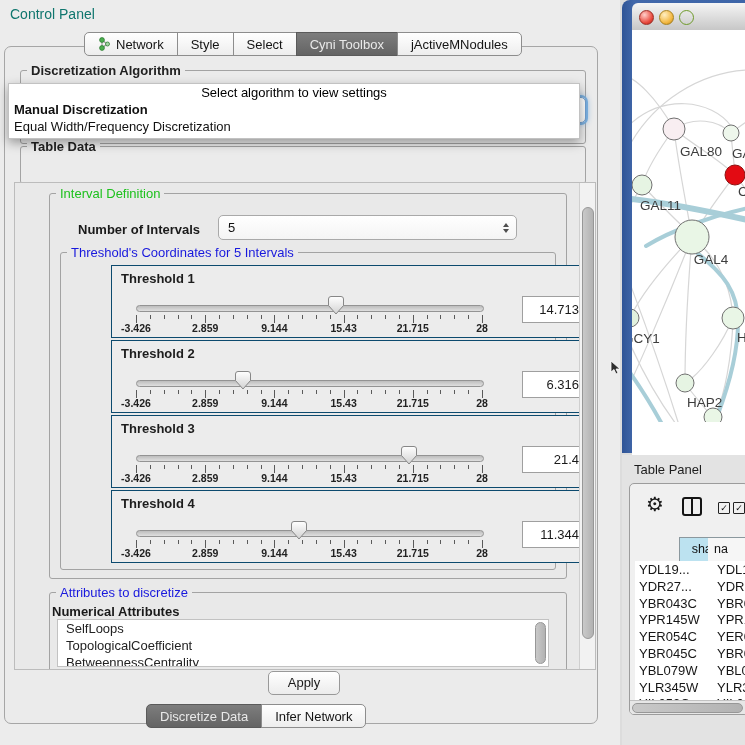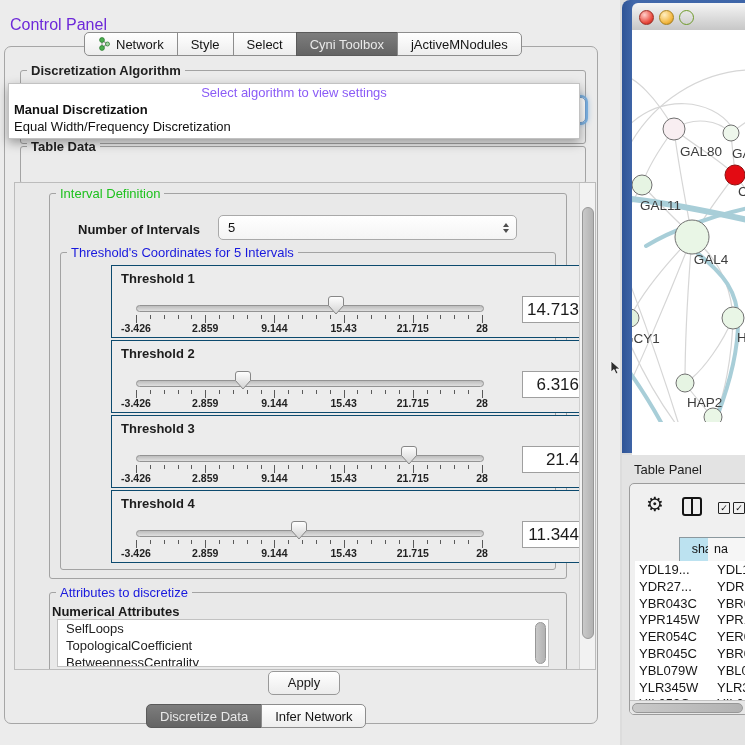--- a/index.html
+++ b/index.html
@@ -3,21 +3,21 @@
 <meta charset="utf-8">
 <style>
   html,body{margin:0;padding:0;background:#cfcfcf;}
   #stage{position:relative;width:745px;height:745px;overflow:hidden;
          font-family:"Liberation Sans","DejaVu Sans",sans-serif;font-size:13px;color:#1a1a1a;
          background:#dcdcdc;}
   .abs{position:absolute;}
 
   
   #cp{left:0;top:0;width:620px;height:745px;background:#ececec;}
-  #cp-title{left:10px;top:16px;font-size:16px;color:#6d28d9;}
+  #cp-title{left:10px;top:6px;font-size:14px;color:#0f766e;}
   #float-icon{left:702px;top:9px;width:9px;height:9px;border:2px solid #2b2b2b;border-radius:2px;}
   #close-icon{left:717px;top:4px;font-size:13px;font-weight:bold;color:#111;}
 
   .outer-panel{left:4px;top:46px;width:592px;height:676px;background:#ebebeb;
                border:1px solid #a6a6a6;border-radius:7px;}
 
   
   .tabbar{display:flex;height:24px;}
   #top-tabbar{left:84px;top:32px;}
   #bottom-tabbar{left:146px;top:704px;}
@@ -57,35 +57,35 @@
   
   .th-panel{position:absolute;left:50px;width:484px;height:71px;background:#ececec;border:1px solid #0c4a6e;}
   .th-title{position:absolute;left:9px;top:5px;font-weight:bold;color:#1d1d1d;}
   .th-track{position:absolute;left:24px;top:39px;width:346px;height:5px;border:1px solid #939393;
             border-radius:4px;background:linear-gradient(#bdbdbd,#dfdfdf);}
   .th-thumb{position:absolute;top:30px;width:16px;height:19px;}
   .tick{position:absolute;width:1px;background:#5a5a5a;}
   .tick-label{position:absolute;transform:translateX(-50%);font-size:10.5px;font-weight:bold;color:#222;
               top:56px;white-space:nowrap;}
   .th-value{position:absolute;right:10px;top:30px;width:56px;height:25px;background:#fff;
-            border:1px solid #9f9f9f;line-height:25px;text-align:right;padding-right:6px;font-size:17px;}
+            border:1px solid #9f9f9f;line-height:25px;text-align:right;padding-right:6px;font-size:13px;}
 
   
   #attr-list{position:absolute;left:42px;top:436px;width:490px;height:46px;background:#ffffff;
              border:1px solid #c2c2c2;overflow:hidden;}
   .attr-item{padding-left:8px;line-height:17px;font-size:13px;color:#222;white-space:nowrap;}
 
   
   #apply-btn{left:268px;top:671px;width:70px;height:22px;background:linear-gradient(#ffffff,#ececec);
              border:1px solid #999;border-radius:5px;text-align:center;line-height:21px;font-size:13px;}
 
   
   #algo-popup{left:8px;top:83px;width:570px;height:54px;background:#ffffff;border:1px solid #c2c2c2;
               box-shadow:0 4px 10px rgba(0,0,0,.35);z-index:50;}
-  #algo-popup .ph{text-align:center;color:#8b5cf6;line-height:17px;font-size:13px;}
+  #algo-popup .ph{text-align:center;color:#000000;line-height:17px;font-size:13px;}
   .algo-opt{padding-left:5px;line-height:17px;font-size:13px;color:#111;white-space:nowrap;}
   .algo-opt.hl{font-weight:bold;}
 
   
   #net-win{left:622px;top:0;width:123px;height:453px;background:linear-gradient(90deg,#2f5496,#4268aa 12px,#3d65a8);
            border-radius:8px 0 0 0;}
   #net-titlebar{left:10px;top:3px;width:113px;height:27px;border-radius:6px 0 0 0;
                 background:linear-gradient(#f5f5f5,#c7c7c7);border-bottom:1px solid #8e8e8e;}
   .light{position:absolute;top:7px;width:13px;height:13px;border-radius:50%;}
   #light-red{left:7px;background:radial-gradient(circle at 35% 30%,#ffd0cb,#e8463a 65%,#a3221a);border:1px solid #9c2c24;}

